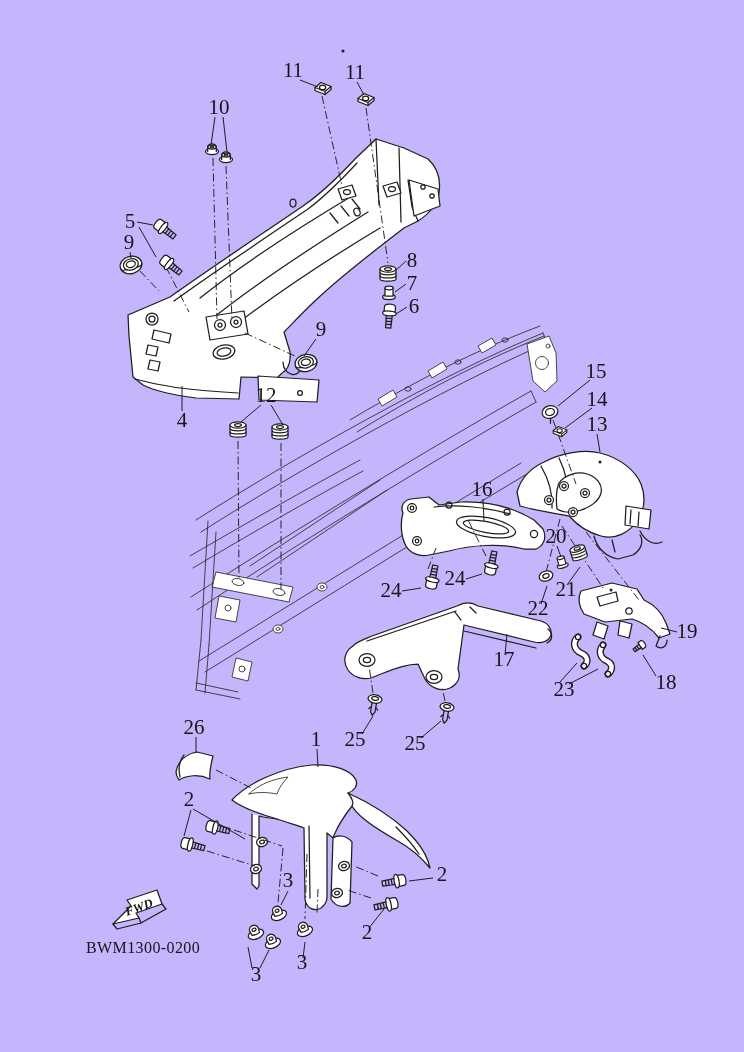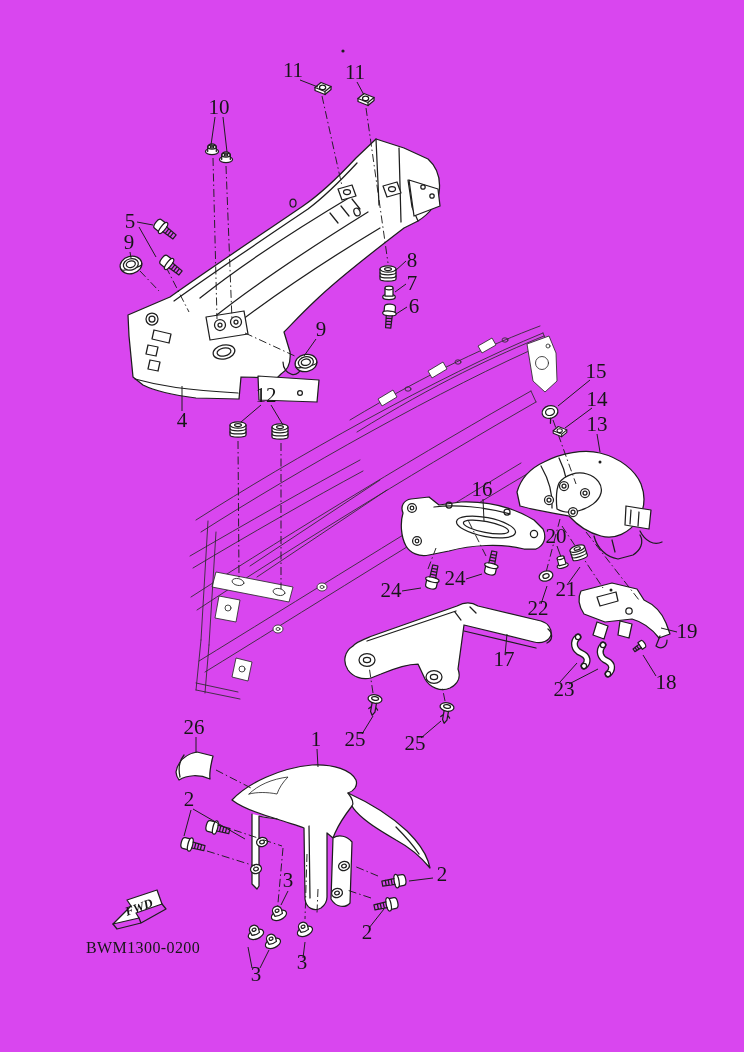--- a/index.html
+++ b/index.html
@@ -1,16 +1,16 @@
 <!DOCTYPE html>
 <html><head>
 <meta charset="utf-8">
 <style>
   html,body{margin:0;padding:0;background:#ffffff;}
-  .page{position:relative;width:744px;height:1052px;background:#d946ef;overflow:hidden;}
+  .page{position:relative;width:744px;height:1052px;background:#c4b5fd;overflow:hidden;}
   svg{display:block;width:744px;height:1052px;}
   .callout{font-family:"Liberation Serif",serif;font-size:21px;fill:#161616;}
   .code-text{font-family:"Liberation Serif",serif;font-size:16px;fill:#161616;letter-spacing:.4px;}
   .fwd-text{font-family:"Liberation Serif",serif;font-size:12.5px;font-style:italic;font-weight:bold;fill:#161616;}
   .p{fill:none;stroke:#1e1e1e;stroke-width:1.25;stroke-linecap:round;stroke-linejoin:round;}
   .pf{fill:#ffffff;stroke:#1e1e1e;stroke-width:1.25;stroke-linecap:round;stroke-linejoin:round;}
   .t{fill:none;stroke:#2a2a2a;stroke-width:.85;stroke-linecap:round;stroke-linejoin:round;}
   .tf{fill:#ffffff;stroke:#2a2a2a;stroke-width:.85;stroke-linejoin:round;}
   .ld{fill:none;stroke:#1e1e1e;stroke-width:1;}
   .dd{fill:none;stroke:#1e1e1e;stroke-width:.95;stroke-dasharray:8 3 1.5 3;}

